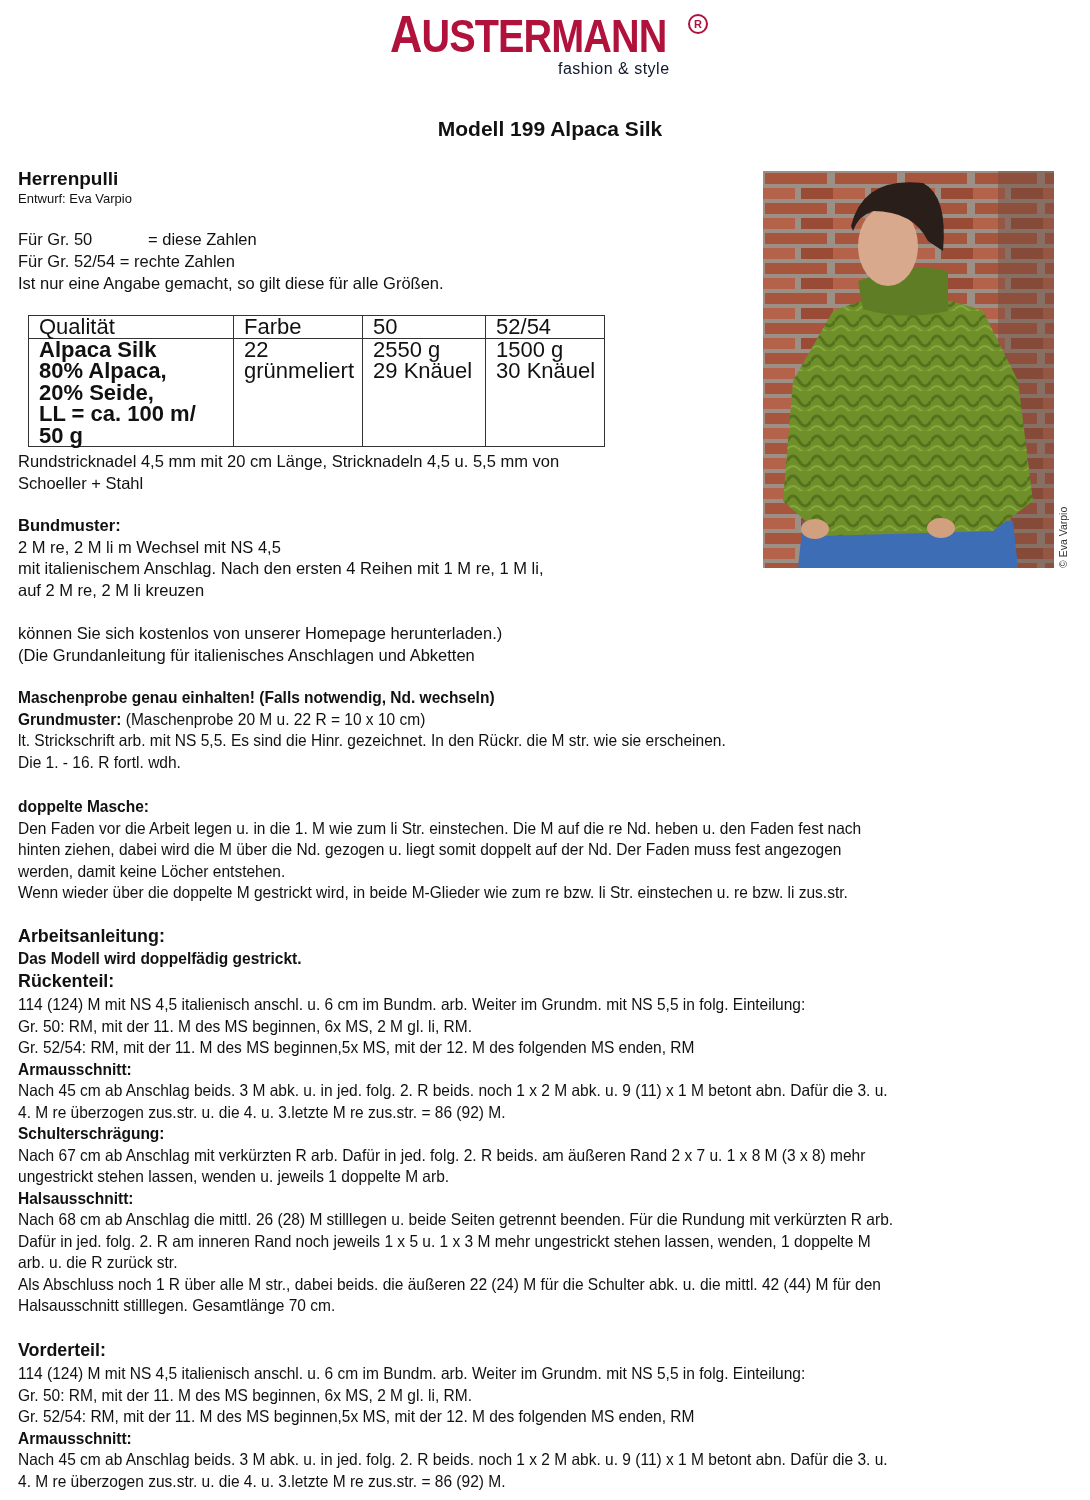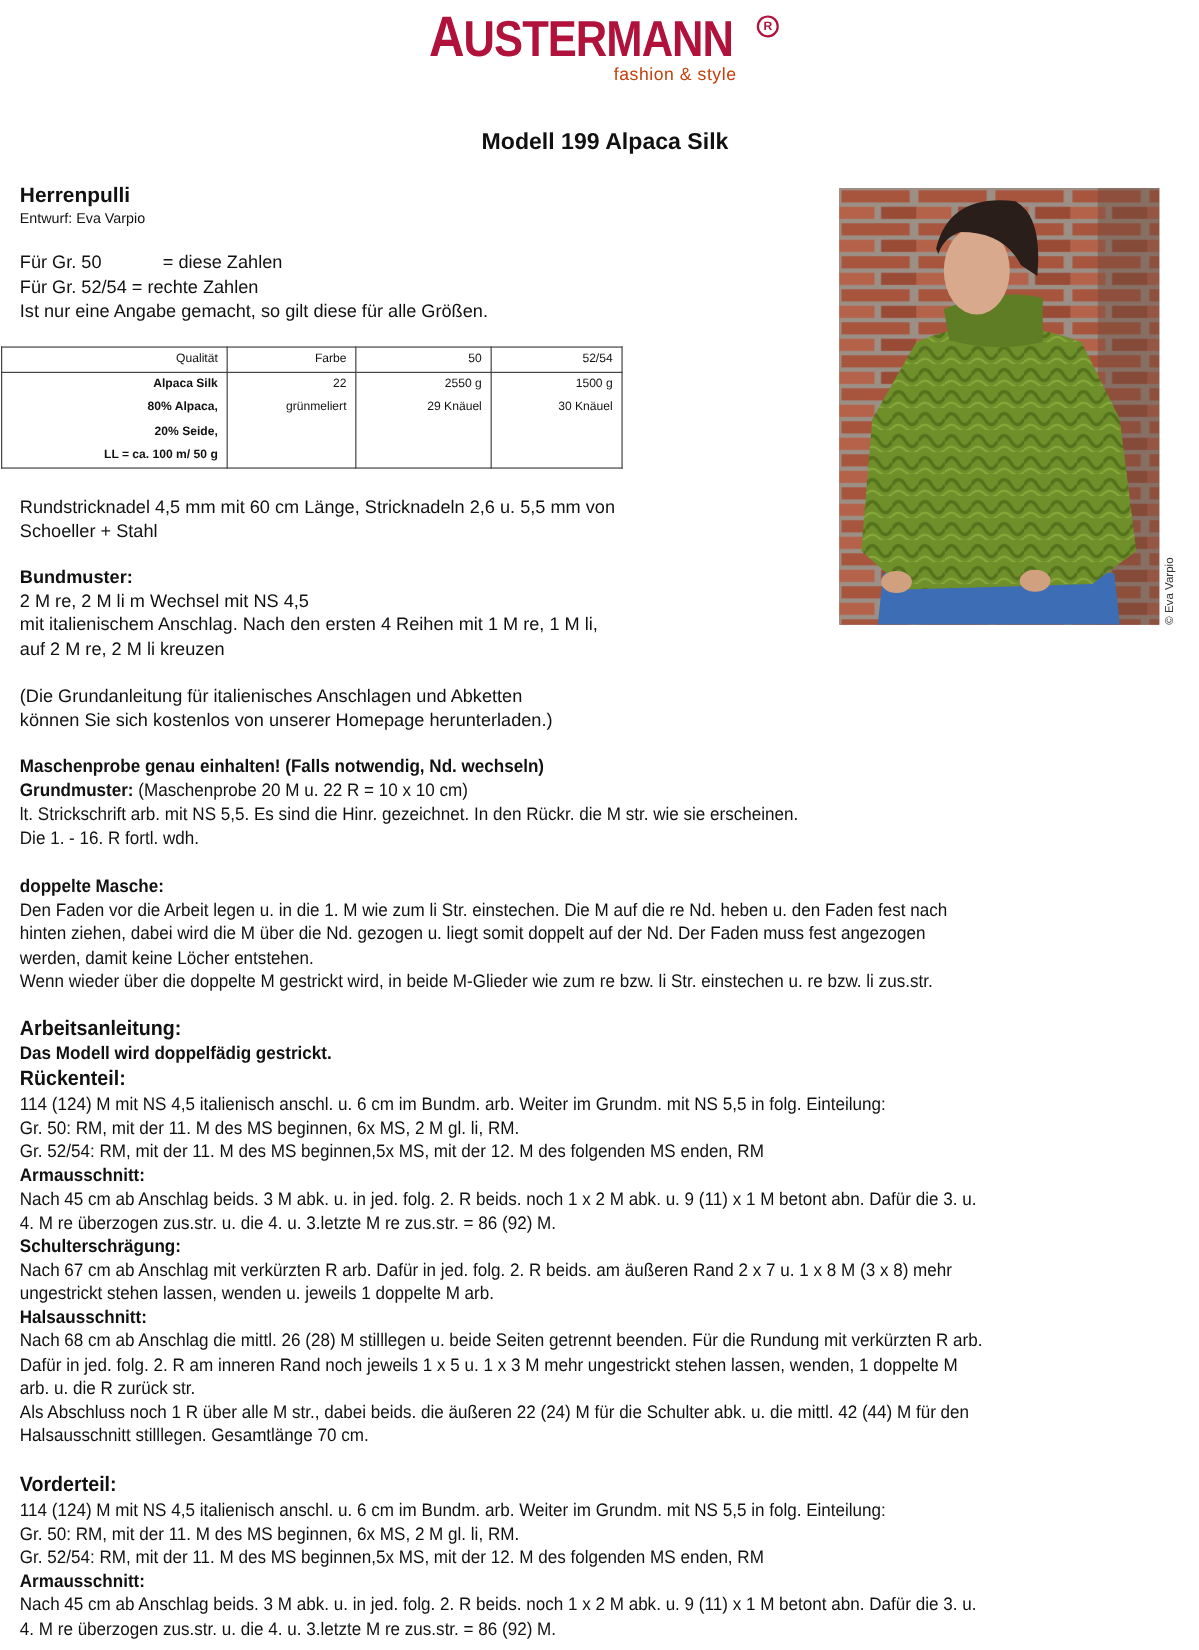--- a/index.html
+++ b/index.html
@@ -14,37 +14,37 @@
       font-size: 46px; letter-spacing: -1px; color: #b0123c;
       transform: scaleX(0.86); transform-origin: left top; line-height: 52px;
     }
     .logo-word .cap { font-size: 52px; }
     .logo-reg {
       position: absolute; left: 298px; top: 6px; width: 16px; height: 16px;
       border: 2px solid #b0123c; border-radius: 50%; color: #b0123c;
       font-size: 11px; font-weight: bold; text-align: center; line-height: 16px;
     }
     .logo-tag {
-      position: absolute; left: 168px; top: 52px; font-size: 16px; color: #c2410c;
+      position: absolute; left: 168px; top: 52px; font-size: 16px; color: #0f172a;
       letter-spacing: 0.5px;
     }
     .title {
       position: absolute; left: 0; width: 1100px; top: 117px; text-align: center;
       font-size: 21px; font-weight: bold;
     }
     .abs { position: absolute; }
     .h-main { font-size: 19px; font-weight: bold; text-align: right; }
     .small { font-size: 13px; }
     .t { font-size: 16.5px; line-height: 21.5px; }
     .tn { font-size: 16.5px; line-height: 21.5px; transform: scaleX(0.94); transform-origin: left top; }
     .b { font-weight: bold; }
     .sec { font-size: 19px; font-weight: bold; transform: scaleX(0.94); transform-origin: left top; }
     table.yarn {
-      position: absolute; left: 1px; top: 315px; border-collapse: collapse;
-      font-size: 11px; line-height: 21.5px; text-align: right;
+      position: absolute; left: 28px; top: 315px; border-collapse: collapse;
+      font-size: 22px; line-height: 21.5px;
     }
     table.yarn td { border: 1.5px solid #333; vertical-align: top; padding: 0 8px 0 10px; }
     table.yarn tr.head td { height: 21px; }
     .photo {
       position: absolute; left: 763px; top: 171px; width: 291px; height: 397px;
       overflow: hidden; background: #8a5a4a;
     }
     .credit {
       position: absolute; left: 1057px; top: 568px; font-size: 10.5px; color: #333;
       transform: rotate(-90deg); transform-origin: left top; white-space: nowrap;
@@ -97,34 +97,34 @@
     </td>
     <td>
       <div>1500 g</div>
       <div>30 Knäuel</div>
     </td>
   </tr>
 </tbody>
   </table>
 
 <div class="abs t" style="left:18px; top:451px;">
-  <div>Rundstricknadel 4,5 mm mit 60 cm Länge, Stricknadeln 2,6 u. 5,5 mm von</div>
+  <div>Rundstricknadel 4,5 mm mit 20 cm Länge, Stricknadeln 4,5 u. 5,5 mm von</div>
   <div>Schoeller + Stahl</div>
 </div>
 
 <div class="abs t" style="left:18px; top:515px;">
   <div class="b">Bundmuster:</div>
   <div>2 M re, 2 M li m Wechsel mit NS 4,5</div>
   <div>mit italienischem Anschlag. Nach den ersten 4 Reihen mit 1 M re, 1 M li,</div>
   <div>auf 2 M re, 2 M li kreuzen</div>
 </div>
 
 <div class="abs t" style="left:18px; top:623px;">
+  <div>können Sie sich kostenlos von unserer Homepage herunterladen.)</div>
   <div>(Die Grundanleitung für italienisches Anschlagen und Abketten</div>
-  <div>können Sie sich kostenlos von unserer Homepage herunterladen.)</div>
 </div>
 
 <div class="abs tn" style="left:18px; top:687px;">
   <div class="b">Maschenprobe genau einhalten! (Falls notwendig, Nd. wechseln)</div>
   <div><span class="b">Grundmuster:</span><span> (Maschenprobe 20 M u. 22 R = 10 x 10 cm)</span></div>
   <div>lt. Strickschrift arb. mit NS 5,5. Es sind die Hinr. gezeichnet. In den Rückr. die M str. wie sie erscheinen.</div>
   <div>Die 1. - 16. R fortl. wdh.</div>
 </div>
 
 <div class="abs tn" style="left:18px; top:796px; width:1140px;">

